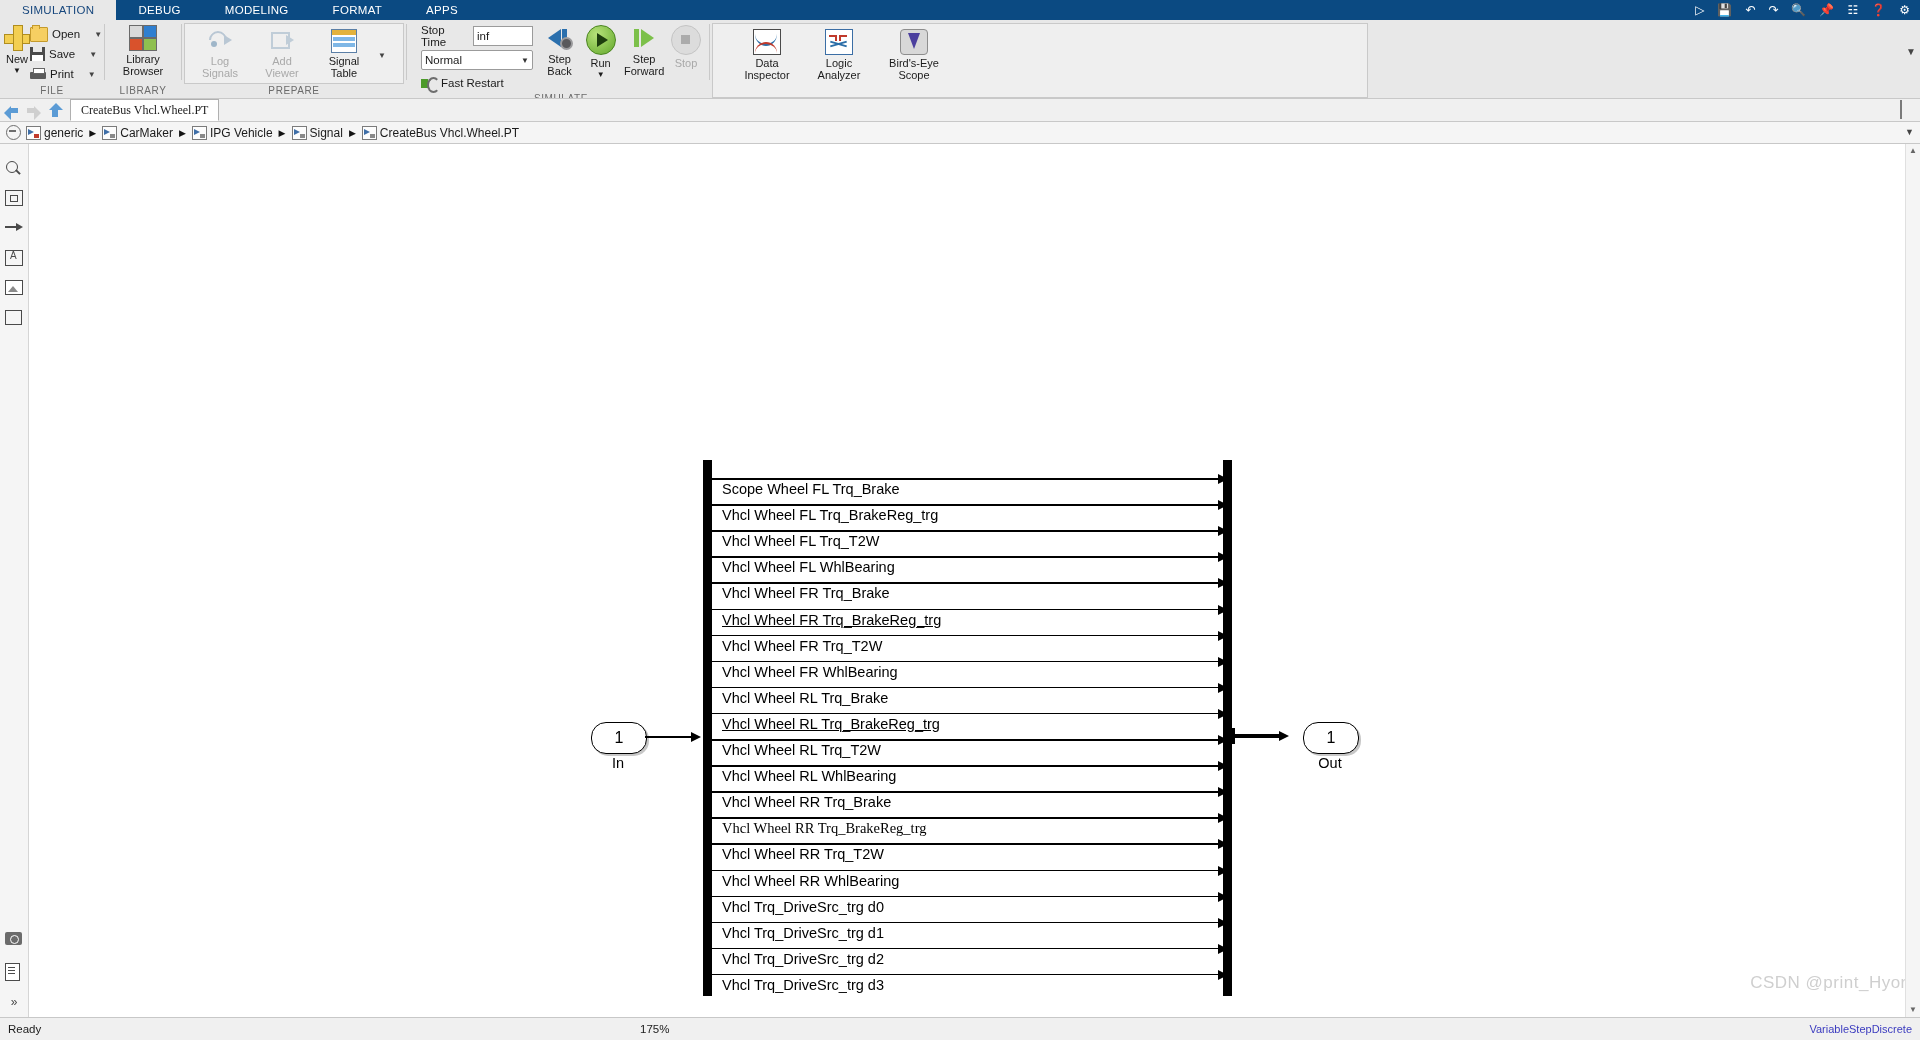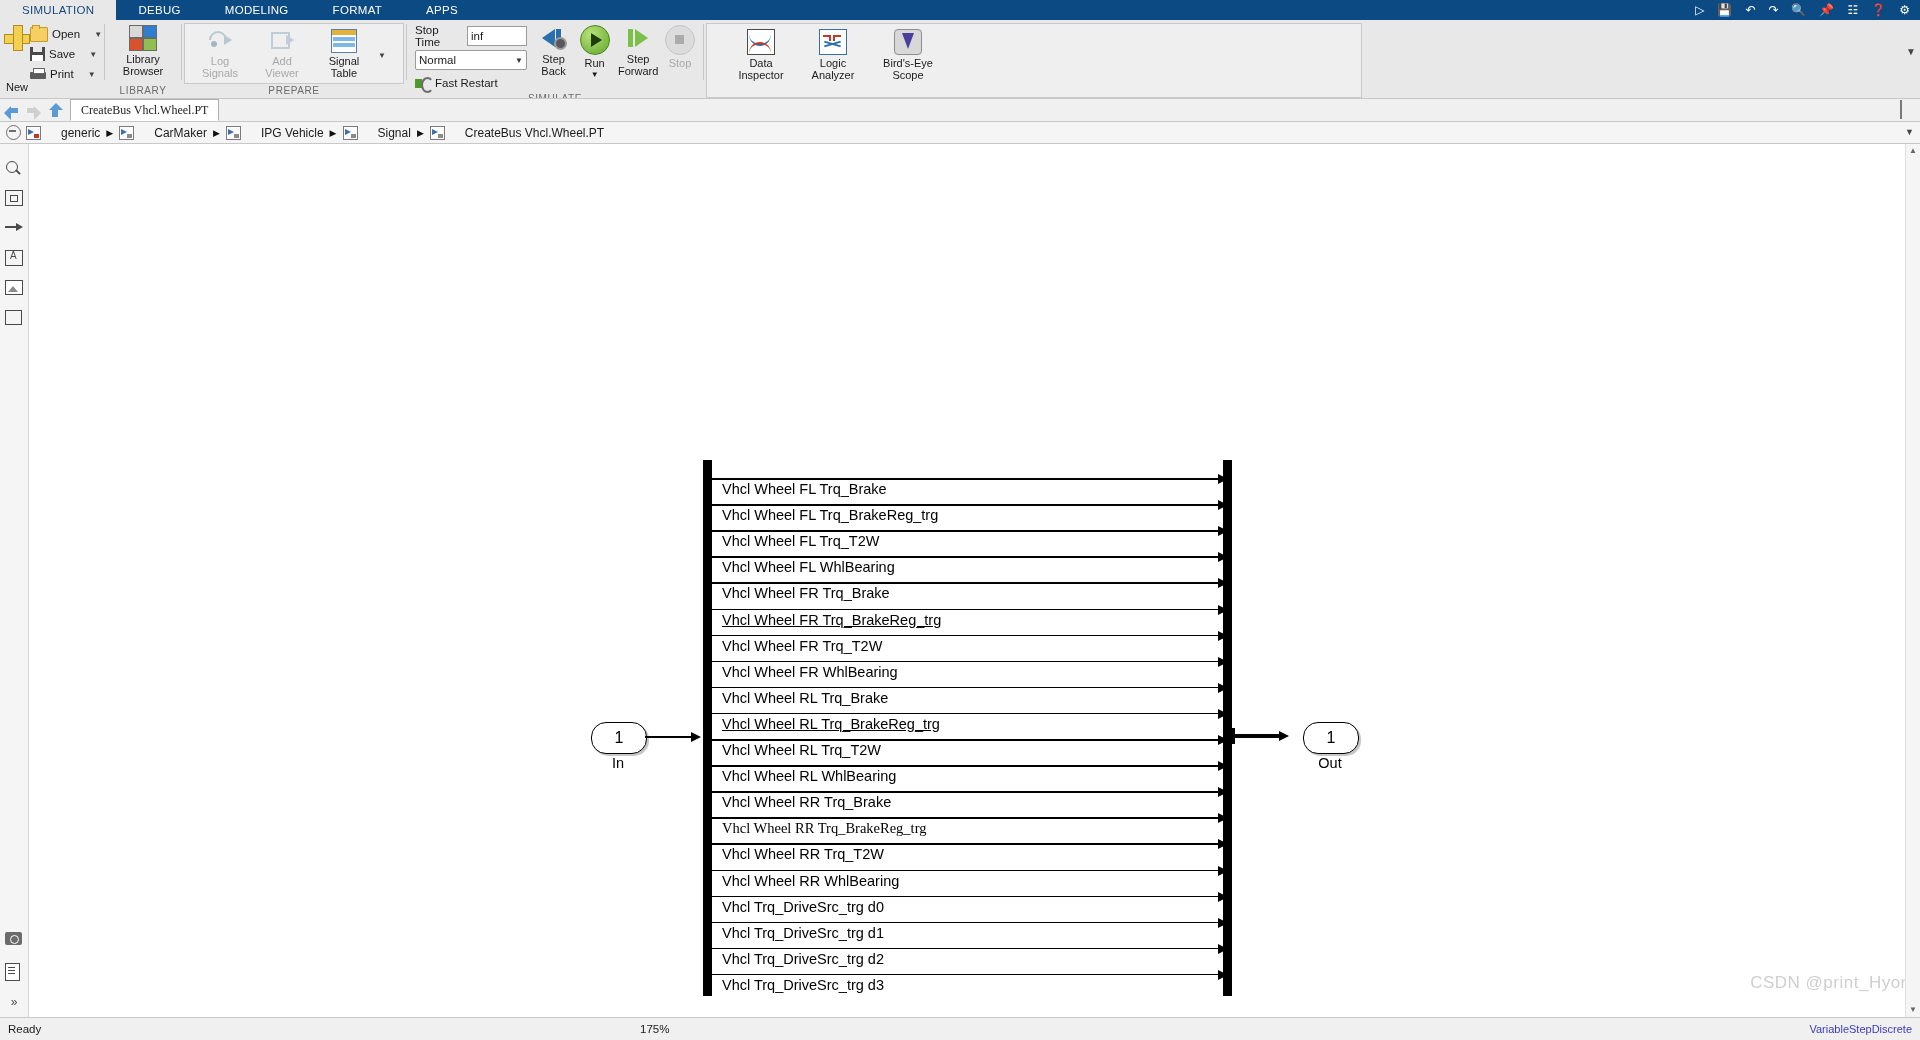--- a/index.html
+++ b/index.html
@@ -320,21 +320,21 @@
     position: relative;
   }
   .bc-back { width:26px; display:flex; align-items:center; justify-content:center; }
   .ico-circle-arrow {
     width:13px;height:13px;border:1.5px solid #6d6d6d;border-radius:50%;
     position:relative;
   }
   .ico-circle-arrow:after {
     content:""; position:absolute; left:2.5px; top:4px; width:7px;height:1.5px;background:#6d6d6d;
   }
-  .crumb { display:flex; align-items:center; font-size:12px; color:#1b1b1b;gap:17px; }
+  .crumb { display:flex; align-items:center; font-size:12px; color:#1b1b1b; }
   .crumb-icon {
     width: 13px; height: 12px;
     border: 1px solid #7b7b7b;
     background: #fdfdfd;
     margin-right: 3px;
     position: relative;
     flex: 0 0 auto;
   }
   .crumb-icon .ar { position:absolute; left:1px; top:2px; width:0;height:0;
     border-left:6px solid #3f6fa8; border-top:3px solid transparent; border-bottom:3px solid transparent; }
@@ -528,21 +528,21 @@
       <span class="tri">☷</span>
       <span class="tri">❓</span>
       <span class="tri">⚙</span>
     </div>
   </div>
 
   <div class="ribbon">
 
     <div class="rgroup" style="width:104px;">
       <div class="rgroup-body">
-        <div class="bigbtn" style="width:42px;gap:28px;">
+        <div class="bigbtn" style="width:42px;">
           <span class="ico ico-plus"></span>
           <span class="lbl">New</span>
           <span style="font-size:8px;">▼</span>
         </div>
         <div class="colstack" style="margin-top:1px;">
           <div class="smallbtn">
             <span class="ico ico-folder"></span>
             <span>Open</span>
             <span class="caret">▼</span>
           </div>
@@ -606,21 +606,21 @@
             </span>
           <span class="lbl">Signal</span>
           <span>Table</span>
         </div>
         <div class="dropdown-side">▼</div>
       </div>
       <div class="rgroup-label">PREPARE</div>
     </div>
     <div class="vsep"></div>
 
-    <div class="rgroup" style="width:296px;">
+    <div class="rgroup" style="width:296px;margin-left:6px;">
       <div class="rgroup-body">
         <div class="colstack" style="padding-left:4px; padding-top:2px; width:128px;">
           <div class="stoptime-row">
             <span class="stoptime-label">Stop Time</span>
             <input class="stoptime-input" type="text" value="inf" style="">
           </div>
           <div class="modesel">
             <span>Normal</span>
             <span class="caret">▼</span>
           </div>
@@ -797,21 +797,21 @@
           <div class="bus-bar"></div>
           <div class="bus-out-bar"></div>
           <div class="sig-rows">
             <div class="sig-row" style="height:18px; border-top:none;"></div>
           </div>
         </div>
 
         <div id="signal-layer">
             <div class="wire" style="left: 683px; top: 334px; width: 517px; height: 1.5px;"></div>
             <div class="wire-arrow" style="left: 1189px; top: 330px;"></div>
-            <div class="sig-label" style="position: absolute; left: 693px; top: 337px;">Vhcl Wheel FL Trq_Brake</div>
+            <div class="sig-label" style="position: absolute; left: 693px; top: 337px;">Scope Wheel FL Trq_Brake</div>
             <div class="wire" style="left: 683px; top: 360.1px; width: 517px; height: 1.5px;"></div>
             <div class="wire-arrow" style="left: 1189px; top: 356.1px;"></div>
             <div class="sig-label" style="position: absolute; left: 693px; top: 363.1px;">Vhcl Wheel FL Trq_BrakeReg_trg</div>
             <div class="wire" style="left: 683px; top: 386.2px; width: 517px; height: 1.5px;"></div>
             <div class="wire-arrow" style="left: 1189px; top: 382.2px;"></div>
             <div class="sig-label" style="position: absolute; left: 693px; top: 389.2px;">Vhcl Wheel FL Trq_T2W</div>
             <div class="wire" style="left: 683px; top: 412.3px; width: 517px; height: 1.5px;"></div>
             <div class="wire-arrow" style="left: 1189px; top: 408.3px;"></div>
             <div class="sig-label" style="position: absolute; left: 693px; top: 415.3px;">Vhcl Wheel FL WhlBearing</div>
             <div class="wire" style="left: 683px; top: 438.4px; width: 517px; height: 1.5px;"></div>

